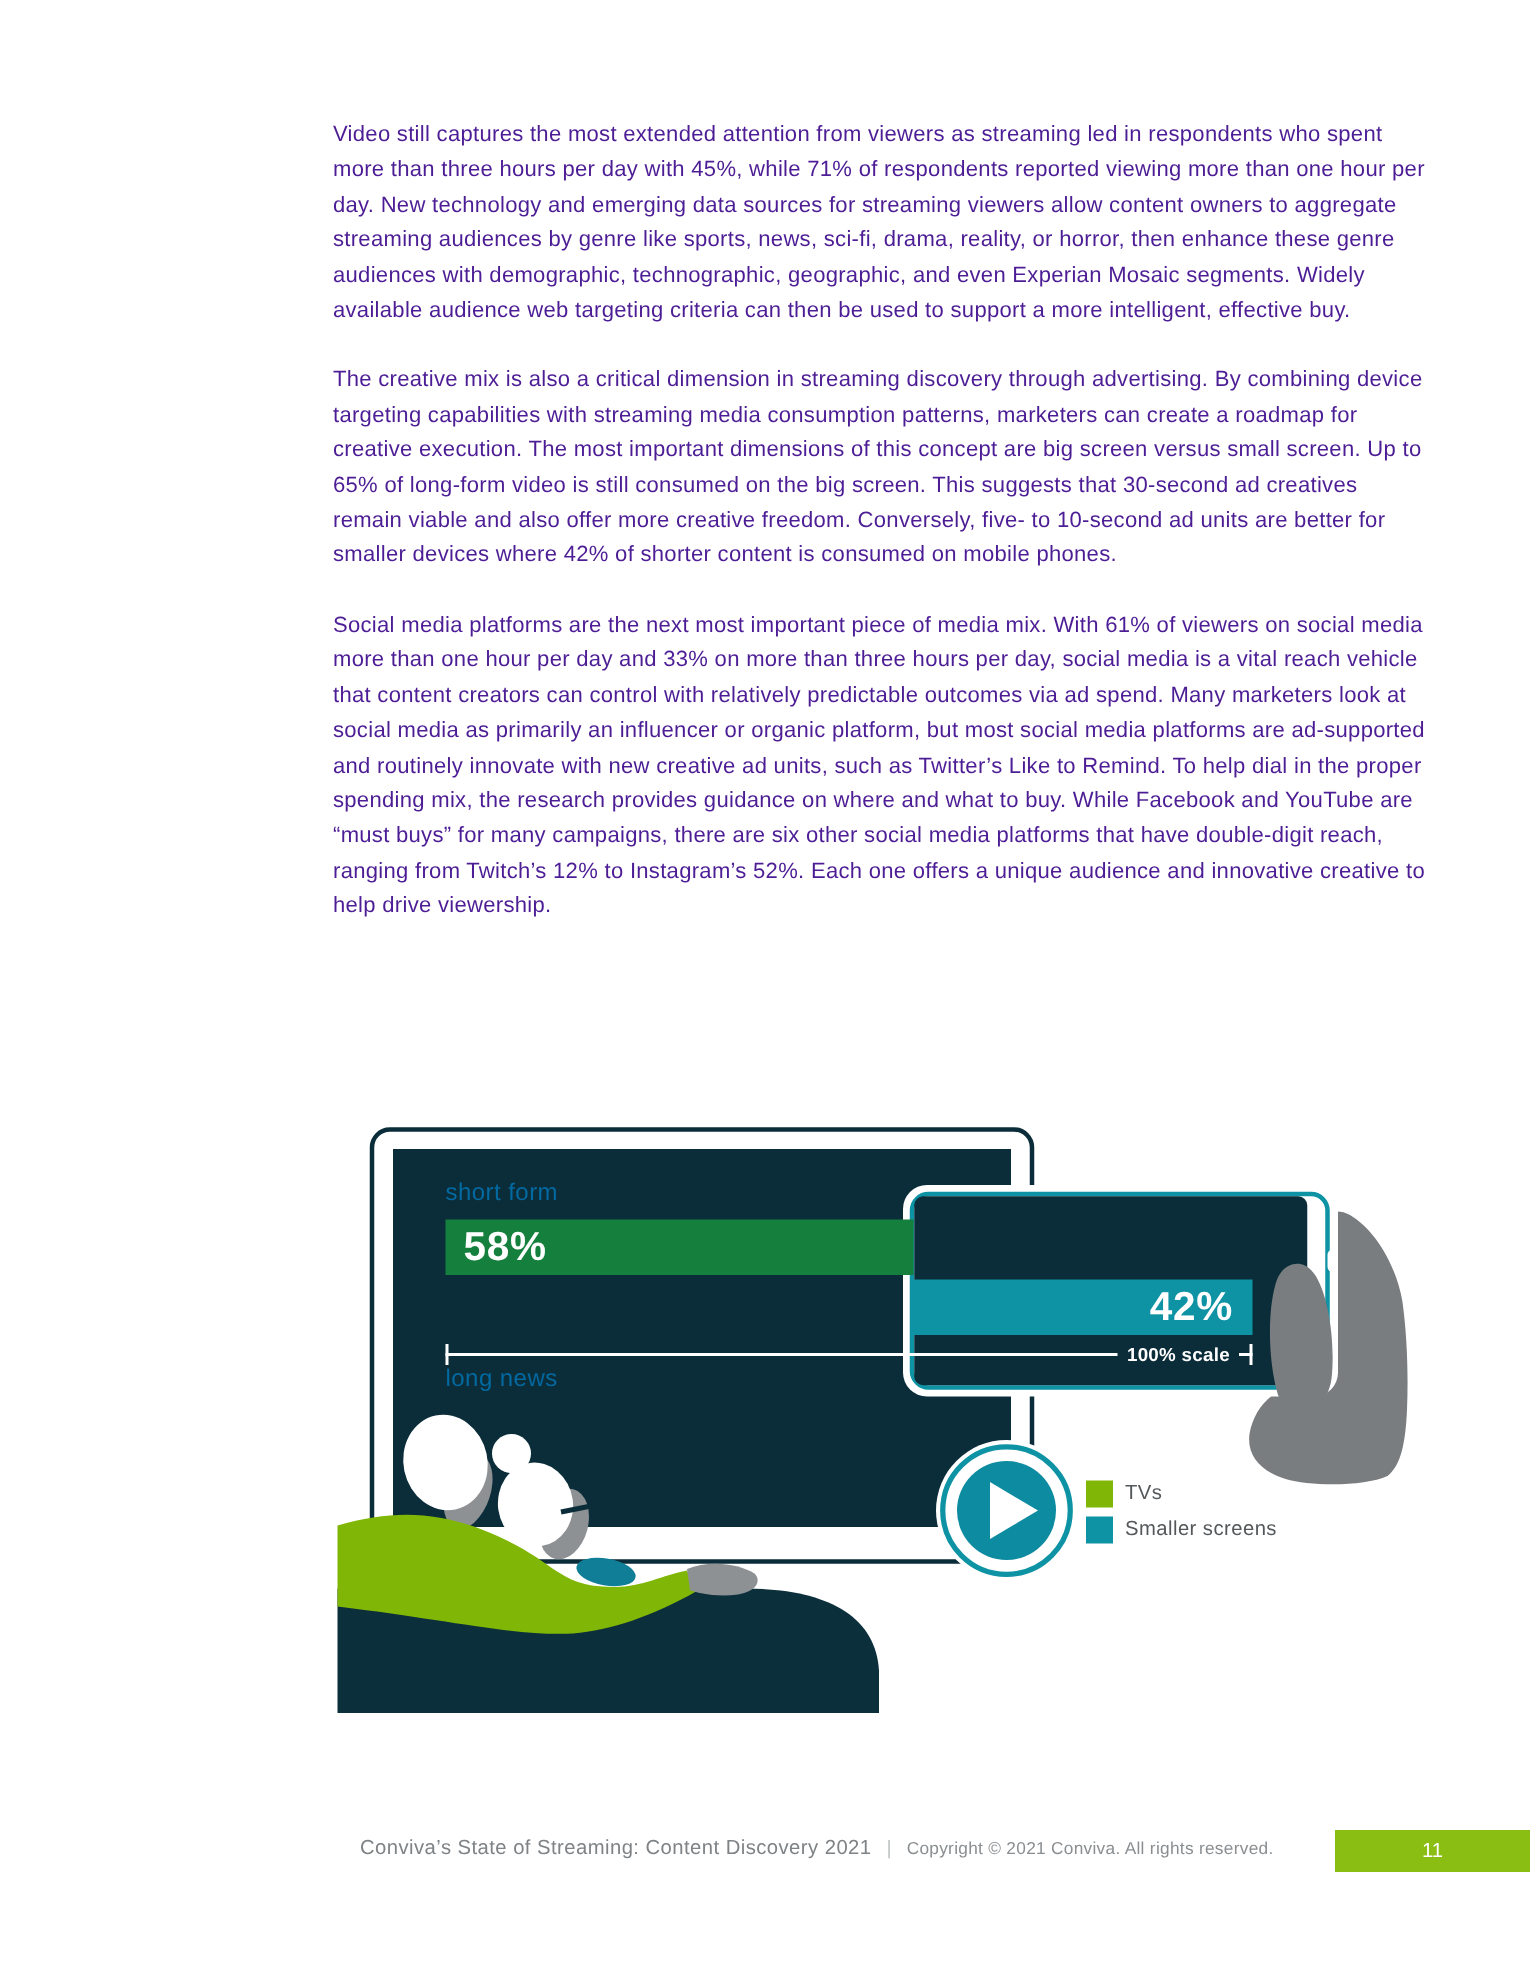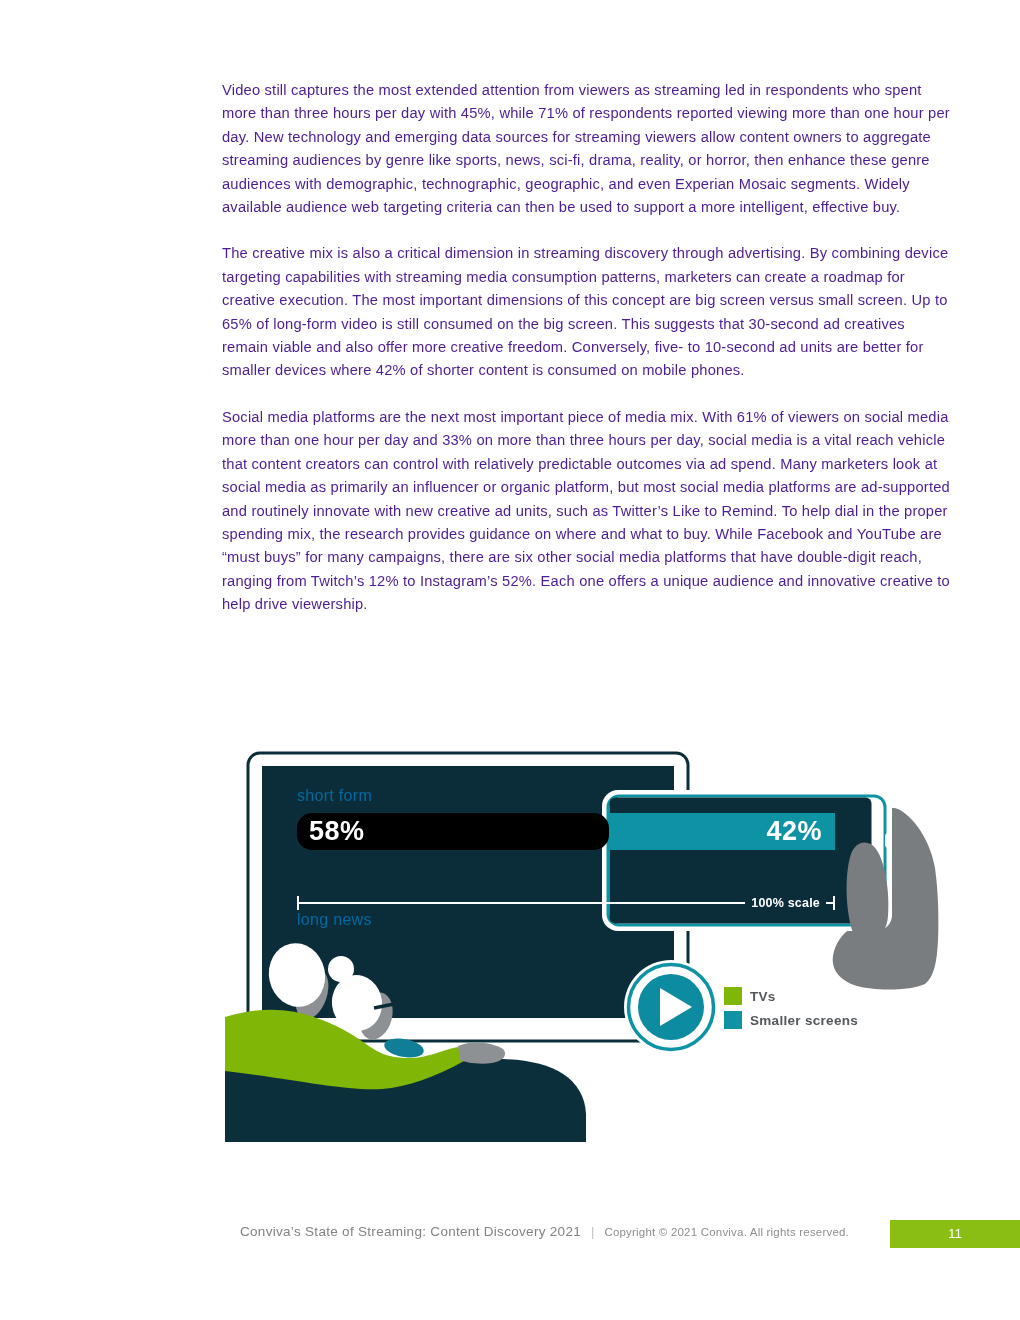--- a/index.html
+++ b/index.html
@@ -12,31 +12,31 @@
   
   .art{position:absolute;left:220px;top:744px;width:730px;height:410px;z-index:1;}
   
   .ov{position:absolute;z-index:2;}
   .bar-label{left:297px;color:#0369a1;font-size:16px;letter-spacing:.3px;}
   .bar-row{left:297px;width:538px;height:37px;display:flex;}
   .seg{height:37px;display:flex;align-items:center;color:#fff;font-weight:bold;
        font-size:27px;letter-spacing:.5px;}
   .seg.left{justify-content:flex-start;padding-left:0;}
   .seg.left span{padding-left:12px;}
-  .seg.right{justify-content:flex-end;}
+  .seg.right{justify-content:flex-end;margin-top:40px;}
   .seg.right span{padding-right:13px;}
   .scale{left:297px;top:851px;width:538px;height:16px;margin-top:44px;}
   .scale .line{position:absolute;left:0;right:0;top:7px;height:2px;background:#fff;}
   .scale .tick{position:absolute;top:1px;width:2px;height:14px;background:#fff;}
   .scale .tick.l{left:0;}
   .scale .tick.r{right:0;}
   .scale .txt{position:absolute;right:9px;top:0px;background:#0B2D39;color:#fff;
               font-size:12.5px;font-weight:bold;line-height:16px;padding:0 6px;letter-spacing:.2px;}
   .legend{left:724px;top:987px;}
-  .legend .row{display:flex;align-items:center;margin-bottom:6px;font-weight:bold;}
+  .legend .row{display:flex;align-items:flex-start;margin-bottom:6px;}
   .legend .sw{width:18px;height:18px;margin-right:8px;}
   .legend .lb{font-size:13.5px;color:#54585B;letter-spacing:.3px;}
   .caption{left:597px;top:1069px;width:360px;font-size:20px;font-weight:bold;
            line-height:25px;color:#44484D;letter-spacing:.2px;}
   
   .footer{position:absolute;left:240px;top:1224px;display:flex;align-items:baseline;z-index:2;}
   .footer .title{font-size:13.5px;color:#7F8386;letter-spacing:.3px;}
   .footer .sep{font-size:13px;color:#C0C3C5;margin:0 10px;}
   .footer .copy{font-size:11.5px;color:#8A8E91;letter-spacing:.2px;}
   .pagebox{position:absolute;left:890px;top:1220px;width:130px;height:28px;background:#8BBE12;
@@ -93,21 +93,21 @@
       <circle cx="671" cy="1007" r="47" fill="#ffffff"></circle>
       <circle cx="671" cy="1007" r="42.5" fill="#ffffff" stroke="#0E93A4" stroke-width="3.5"></circle>
       <circle cx="671" cy="1007" r="33" fill="#0D8BA0"></circle>
       <path d="M660,988 L660,1026 L692,1007 Z" fill="#ffffff"></path>
     </g>
   </svg>
 
   <div class="ov bar-label" style="top:787px;">short form</div>
 
   <div class="ov bar-row" style="top:813px;">
-    <div class="seg left" style="width: 58%; background: #000000; border-radius: 15px;">
+    <div class="seg left" style="width: 58%; background: #15803d;">
       <span>58%</span>
     </div>
     <div class="seg right" style="width: 42%; background: rgb(14, 147, 164);">
       <span>42%</span>
     </div>
   </div>
 
   <div class="ov scale">
     <div class="line"></div>
     <div class="tick l"></div>

